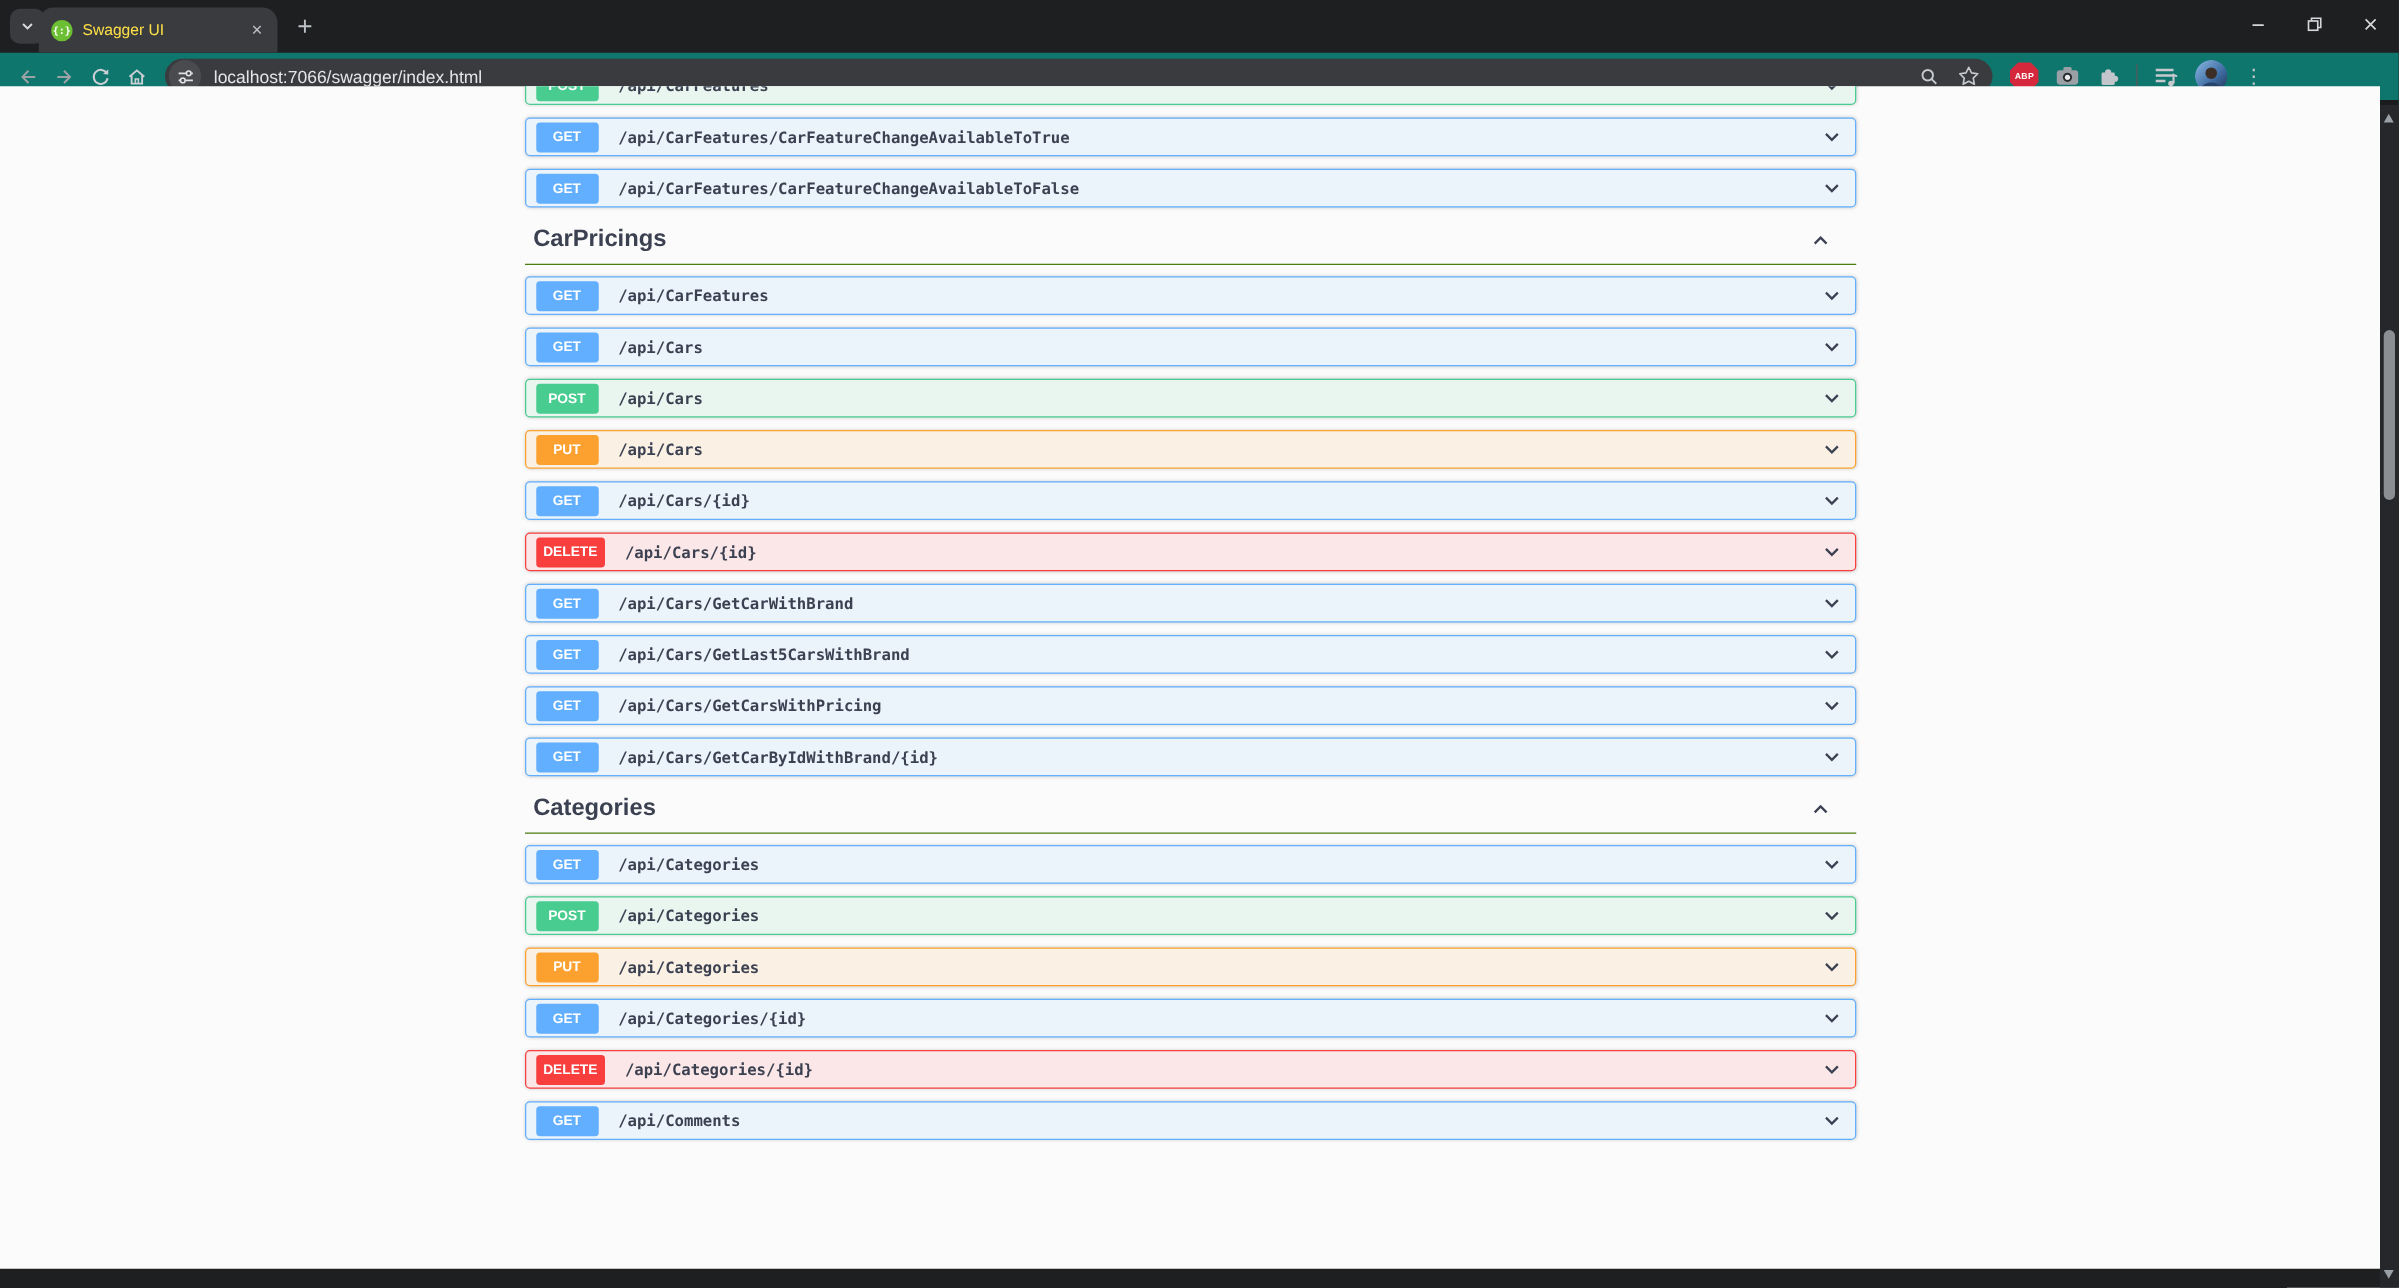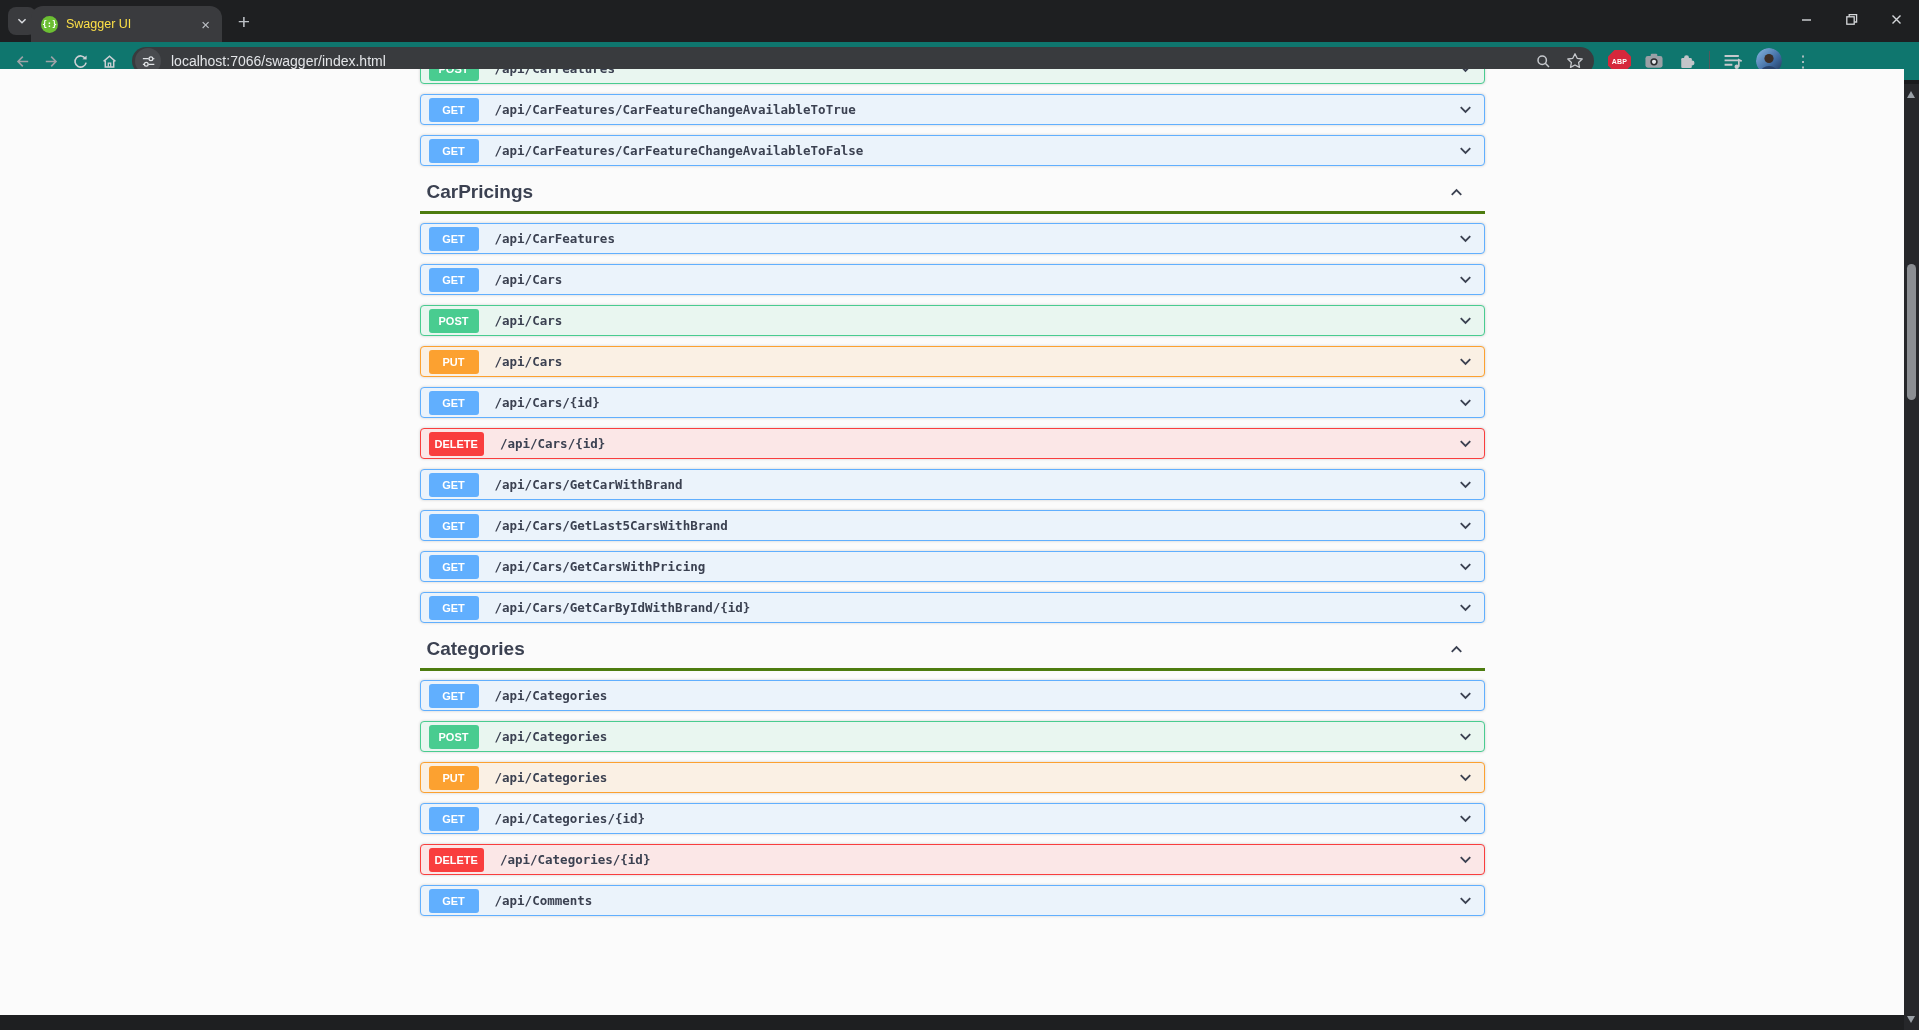--- a/index.html
+++ b/index.html
@@ -45,21 +45,21 @@
   .op-row{height:31px;border:1px solid;border-radius:4px;display:flex;align-items:center;
     padding:0 9px 0 8px;margin-bottom:10px;box-sizing:border-box;box-shadow:0 0 3px rgba(0,0,0,.18);}
   .op-row.partial{margin-top:-16px;}
   .method-badge{min-width:50px;padding:0 6px;height:24px;line-height:24px;text-align:center;
     border-radius:3px;color:#fff;font-weight:700;font-size:11px;box-sizing:border-box;flex:0 0 auto;}
   .op-path{margin-left:16px;font-family:"DejaVu Sans Mono",monospace;font-weight:700;
     font-size:12.5px;color:#3b4151;}
   .op-chevron{margin-left:auto;display:flex;}
 
   .section-header{display:flex;align-items:center;margin:12px 0 9px;
-    padding:3px 5px 8px 7px;border-bottom:3px solid #4d7c0f;}
+    padding:3px 5px 8px 7px;border-bottom:1px solid #4d7c0f;}
   .section-title{font-size:19px;line-height:22px;font-weight:700;color:var(--heading,#3b4151);}
   .section-chevron{margin-left:auto;margin-right:14px;display:flex;}
 
   
   .scrollbar{position:absolute;top:84px;right:0;width:15px;height:946px;background:#26272a;}
   .scroll-up{position:absolute;top:7px;left:3px;width:0;height:0;
     border-left:4.5px solid transparent;border-right:4.5px solid transparent;border-bottom:7px solid #9aa0a6;}
   .scroll-down{position:absolute;bottom:7px;left:3px;width:0;height:0;
     border-left:4.5px solid transparent;border-right:4.5px solid transparent;border-top:7px solid #9aa0a6;}
   .scroll-thumb{position:absolute;top:180px;left:3px;width:9px;height:136px;border-radius:5px;background:#8b8e92;}

